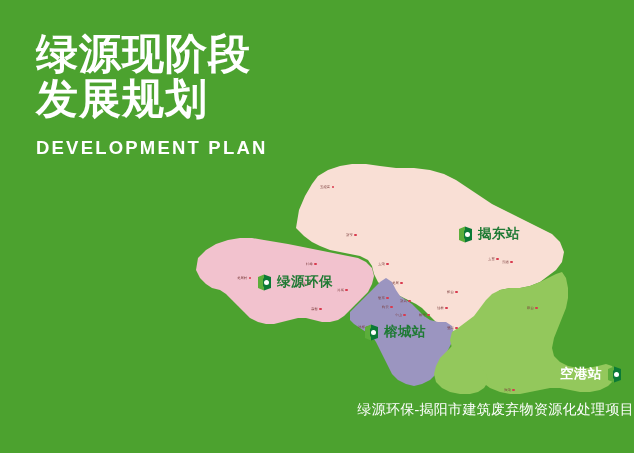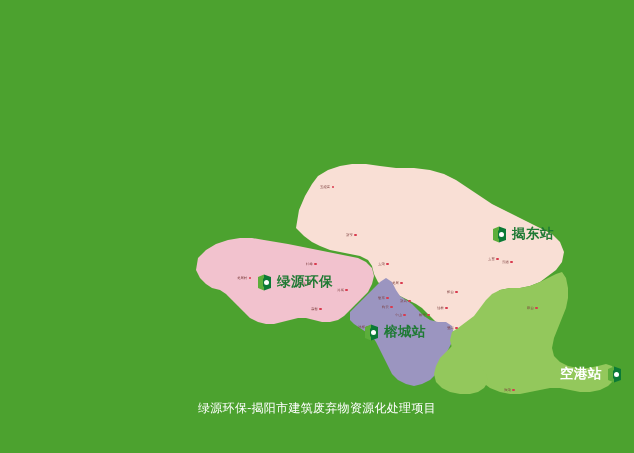--- a/index.html
+++ b/index.html
@@ -74,21 +74,21 @@
   }
   .station-text.dark  { color: #1F7A34; }
   .station-text.white { color: #ffffff; }
 
   .logo {
     width: 15px;
     height: 17px;
     flex: 0 0 auto;
   }
 
-  #st-jiedong     { left: 492px; top: 225px; }
+  #st-jiedong     { left: 458px; top: 225px; }
   #st-chanyeyuan  { left: 257px; top: 273px; }
   #st-rongcheng   { left: 364px; top: 323px; }
   #st-konggang    { left: 524px; top: 365px; margin-left: 36px; }
   #st-konggang .station-text { order: 1; }
   #st-konggang .logo { order: 2; }
 
   
   .town {
     position: absolute;
     display: flex;
@@ -113,24 +113,25 @@
   
   #caption {
     position: absolute;
     left: 0;
     right: 0;
     top: 398px;
     text-align: center;
     color: #ffffff;
   }
   .caption-line {
-    font-size: 12px;
+    font-size: 14px;
     line-height: 1.75;
     letter-spacing: 0.3px;
     font-family: Liberation Serif, serif;
+    text-align: right;
   }
 </style>
 </head>
 <body>
 
 <div id="page" style="background: rgb(76, 162, 47);">
 
   <div id="map-wrap">
     <svg id="map-svg" viewBox="0 0 634 453">
 
@@ -251,20 +252,25 @@
       <div class="town" style="left: 527px; top: 306px;">
         <span class="town-name">砲台</span>
         <span class="town-dot"></span>
       </div>
       <div class="town" style="left: 504px; top: 388px;">
         <span class="town-name">渔湖</span>
         <span class="town-dot"></span>
       </div>
     </div>
 
+  <div id="title-block">
+    <div class="title-line">绿源现阶段</div>
+    <div class="title-line">发展规划</div>
+    <div id="subtitle">DEVELOPMENT PLAN</div>
+  </div>
 
   <div class="station" id="st-jiedong">
     <span class="logo">
       <svg viewBox="0 0 30 34" width="15" height="17">
         <path d="M2,6 L14,1 L14,33 L2,28 Z" fill="#5CAE3B"></path>
         <path d="M14,1 L28,6 L28,28 L14,33 Z" fill="#0B7A36"></path>
         <path d="M12,9 L20,9 C25,9 27,13 27,17 C27,21 25,25 20,25 L12,25 Z" fill="#0B7A36"></path>
         <circle cx="19" cy="17" r="5" fill="#ffffff"></circle>
       </svg>
     </span>

